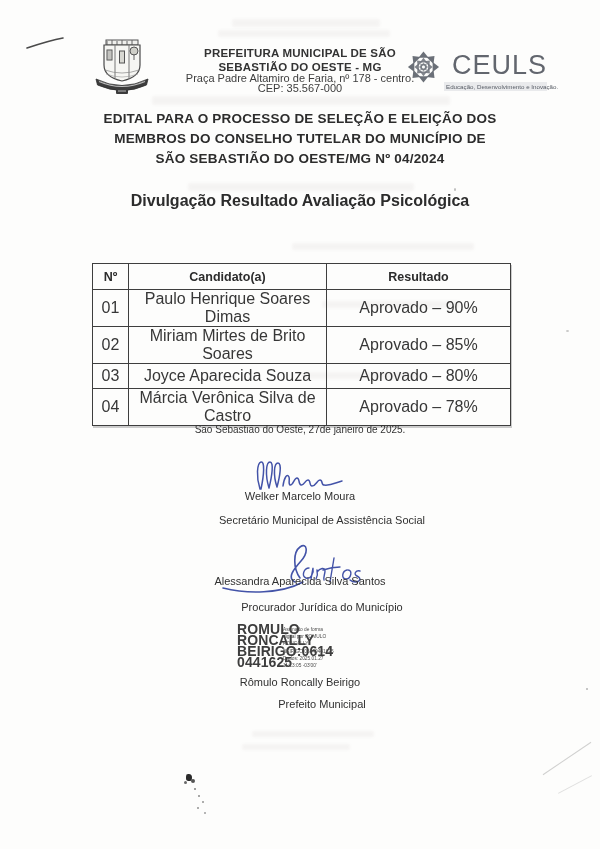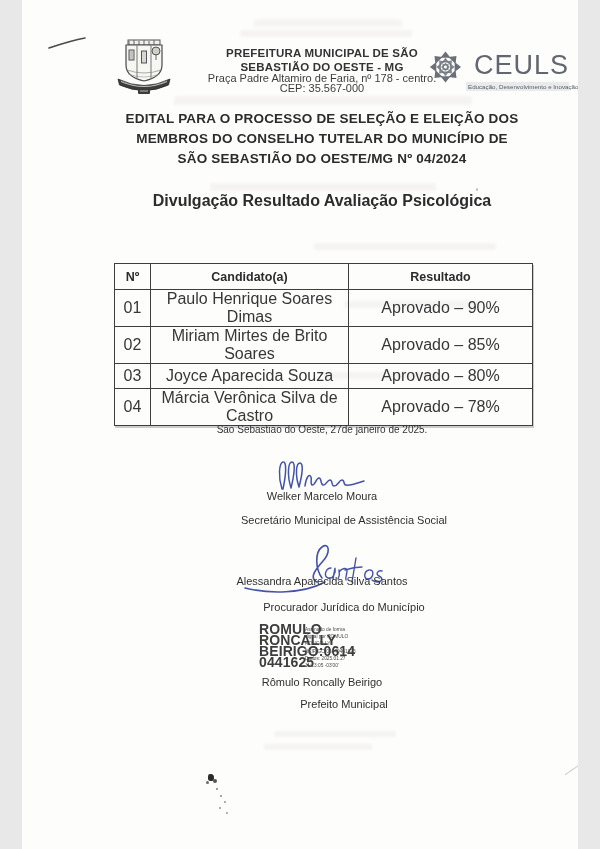--- a/index.html
+++ b/index.html
@@ -1,18 +1,18 @@
 <!DOCTYPE html>
 <html><head>
 <meta charset="utf-8">
 <style>
   * { margin:0; padding:0; box-sizing:border-box; }
   html,body { background:#e8e8e8; }
   .page {
-    position:relative; width:556px; height:849px; margin:0 auto;
+    position:relative; width:600px; height:849px; margin:0 auto;
     background:#fdfdfc; overflow:hidden;
     font-family:"Liberation Sans","DejaVu Sans",sans-serif;
     color:#2f2f2f;
   }
   .abs { position:absolute; }
   .ctr { left:0; width:600px; text-align:center; }
 
   
   .org-name { top:46px; font-size:11.5px; font-weight:bold; line-height:14px; color:#333; letter-spacing:.2px; }
   .org-addr { top:74px; font-size:11px; line-height:9.5px; color:#3d3d3d; }

